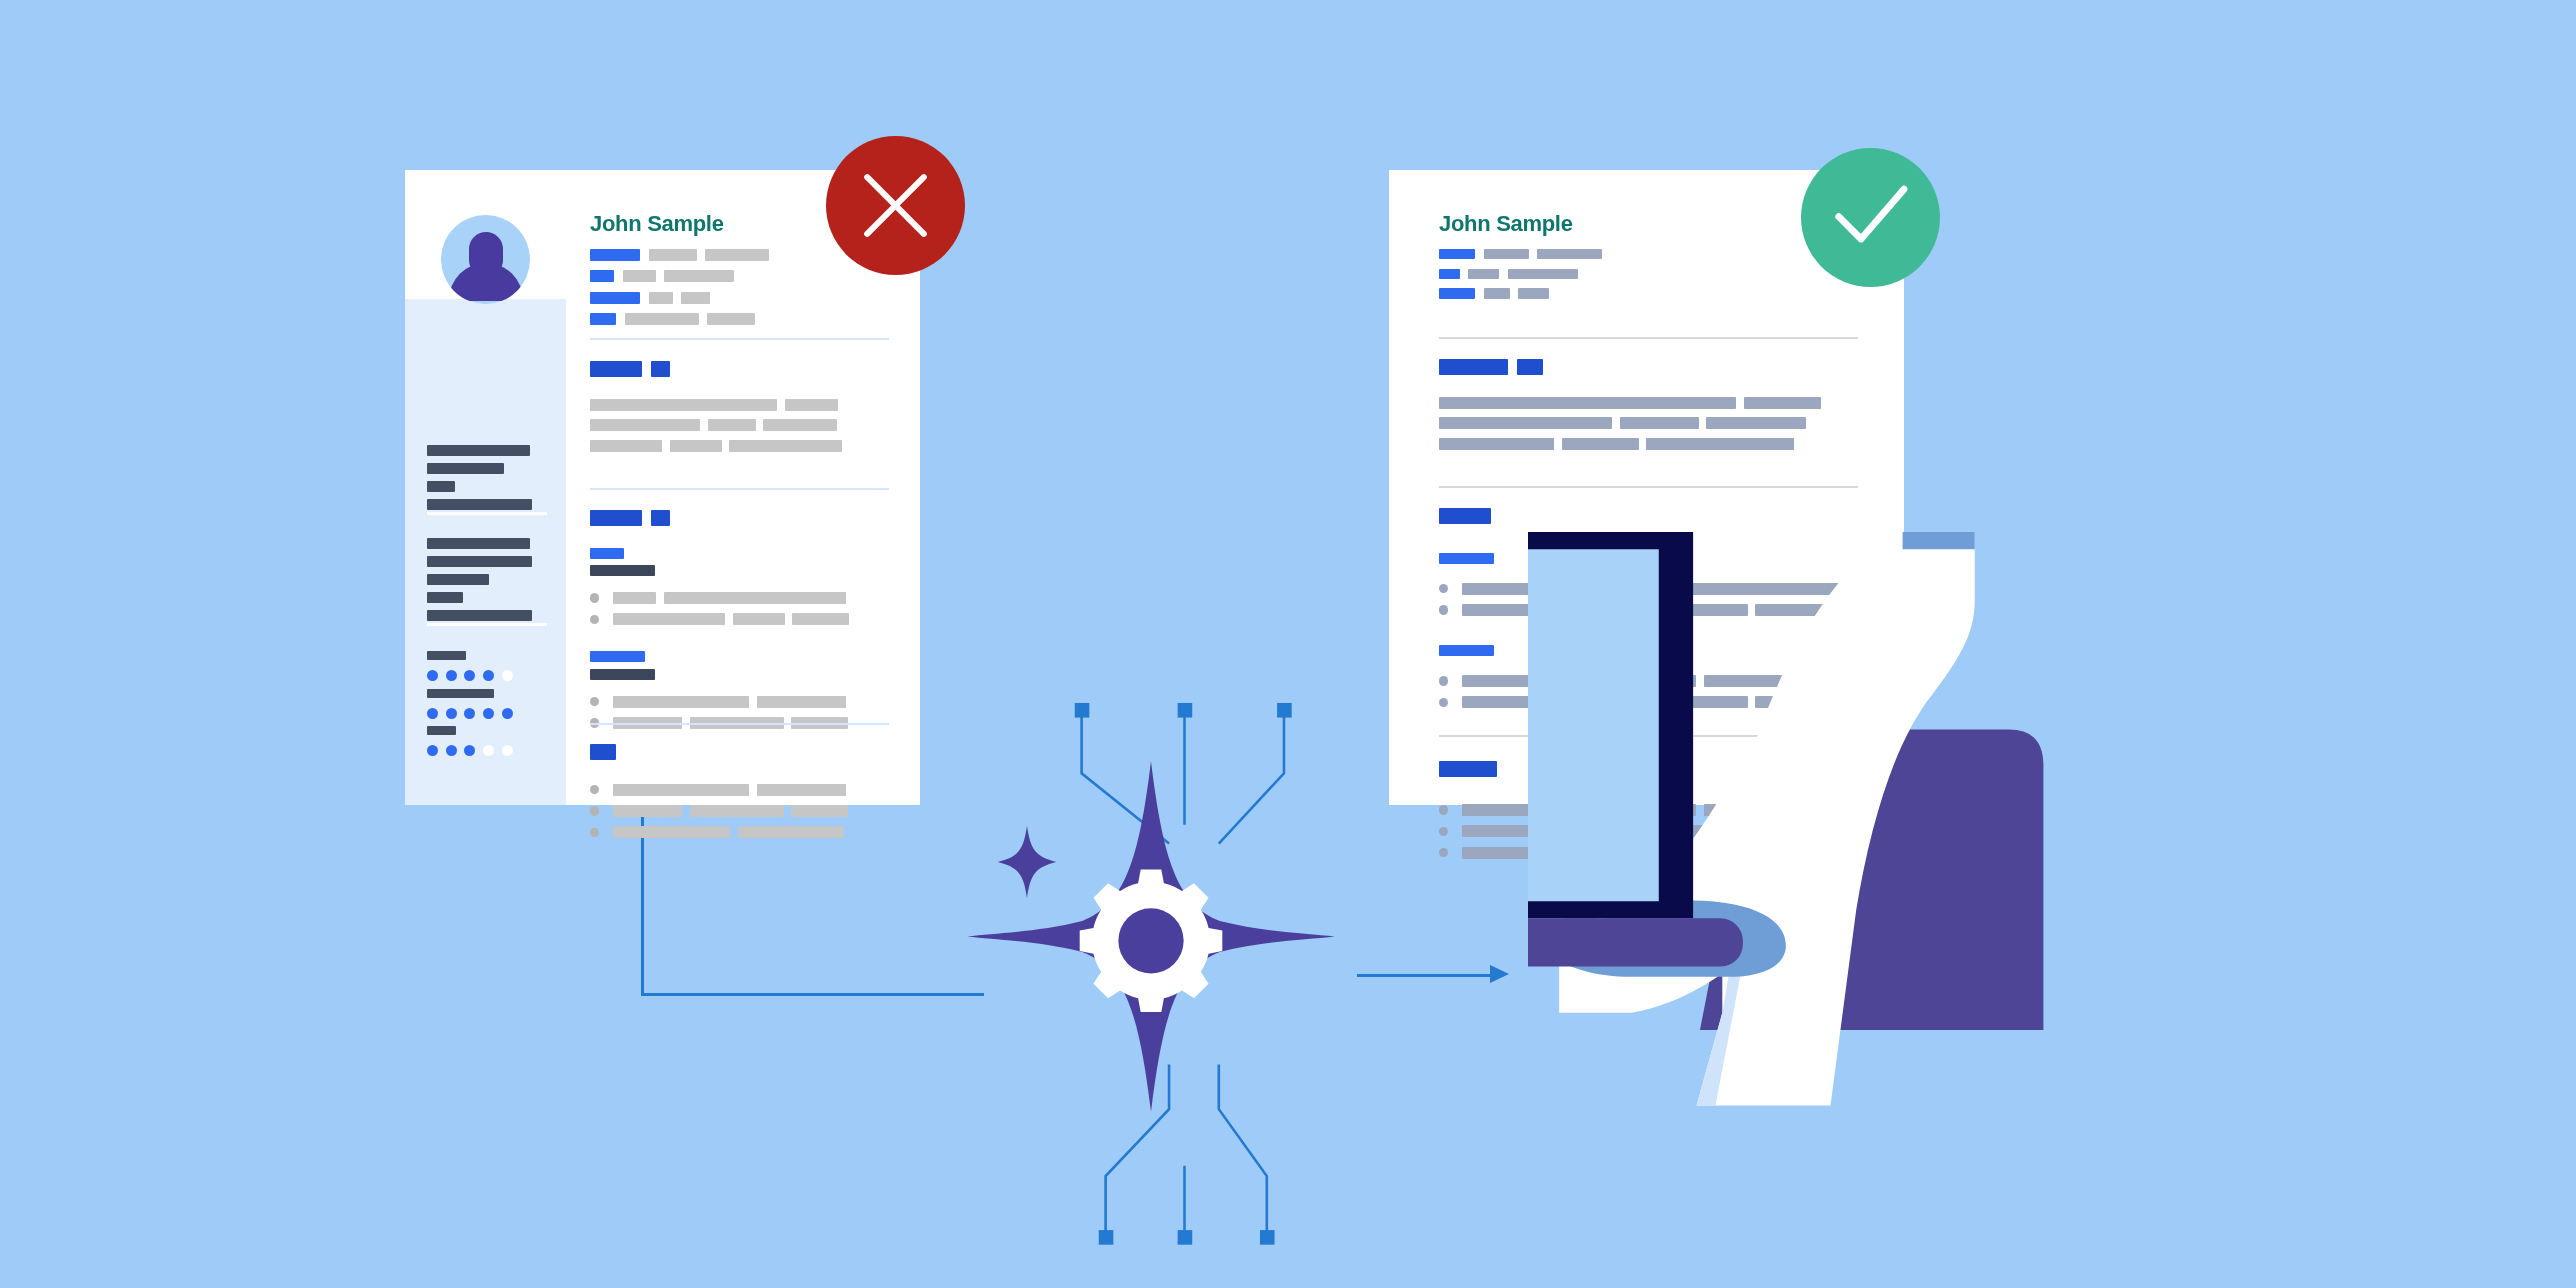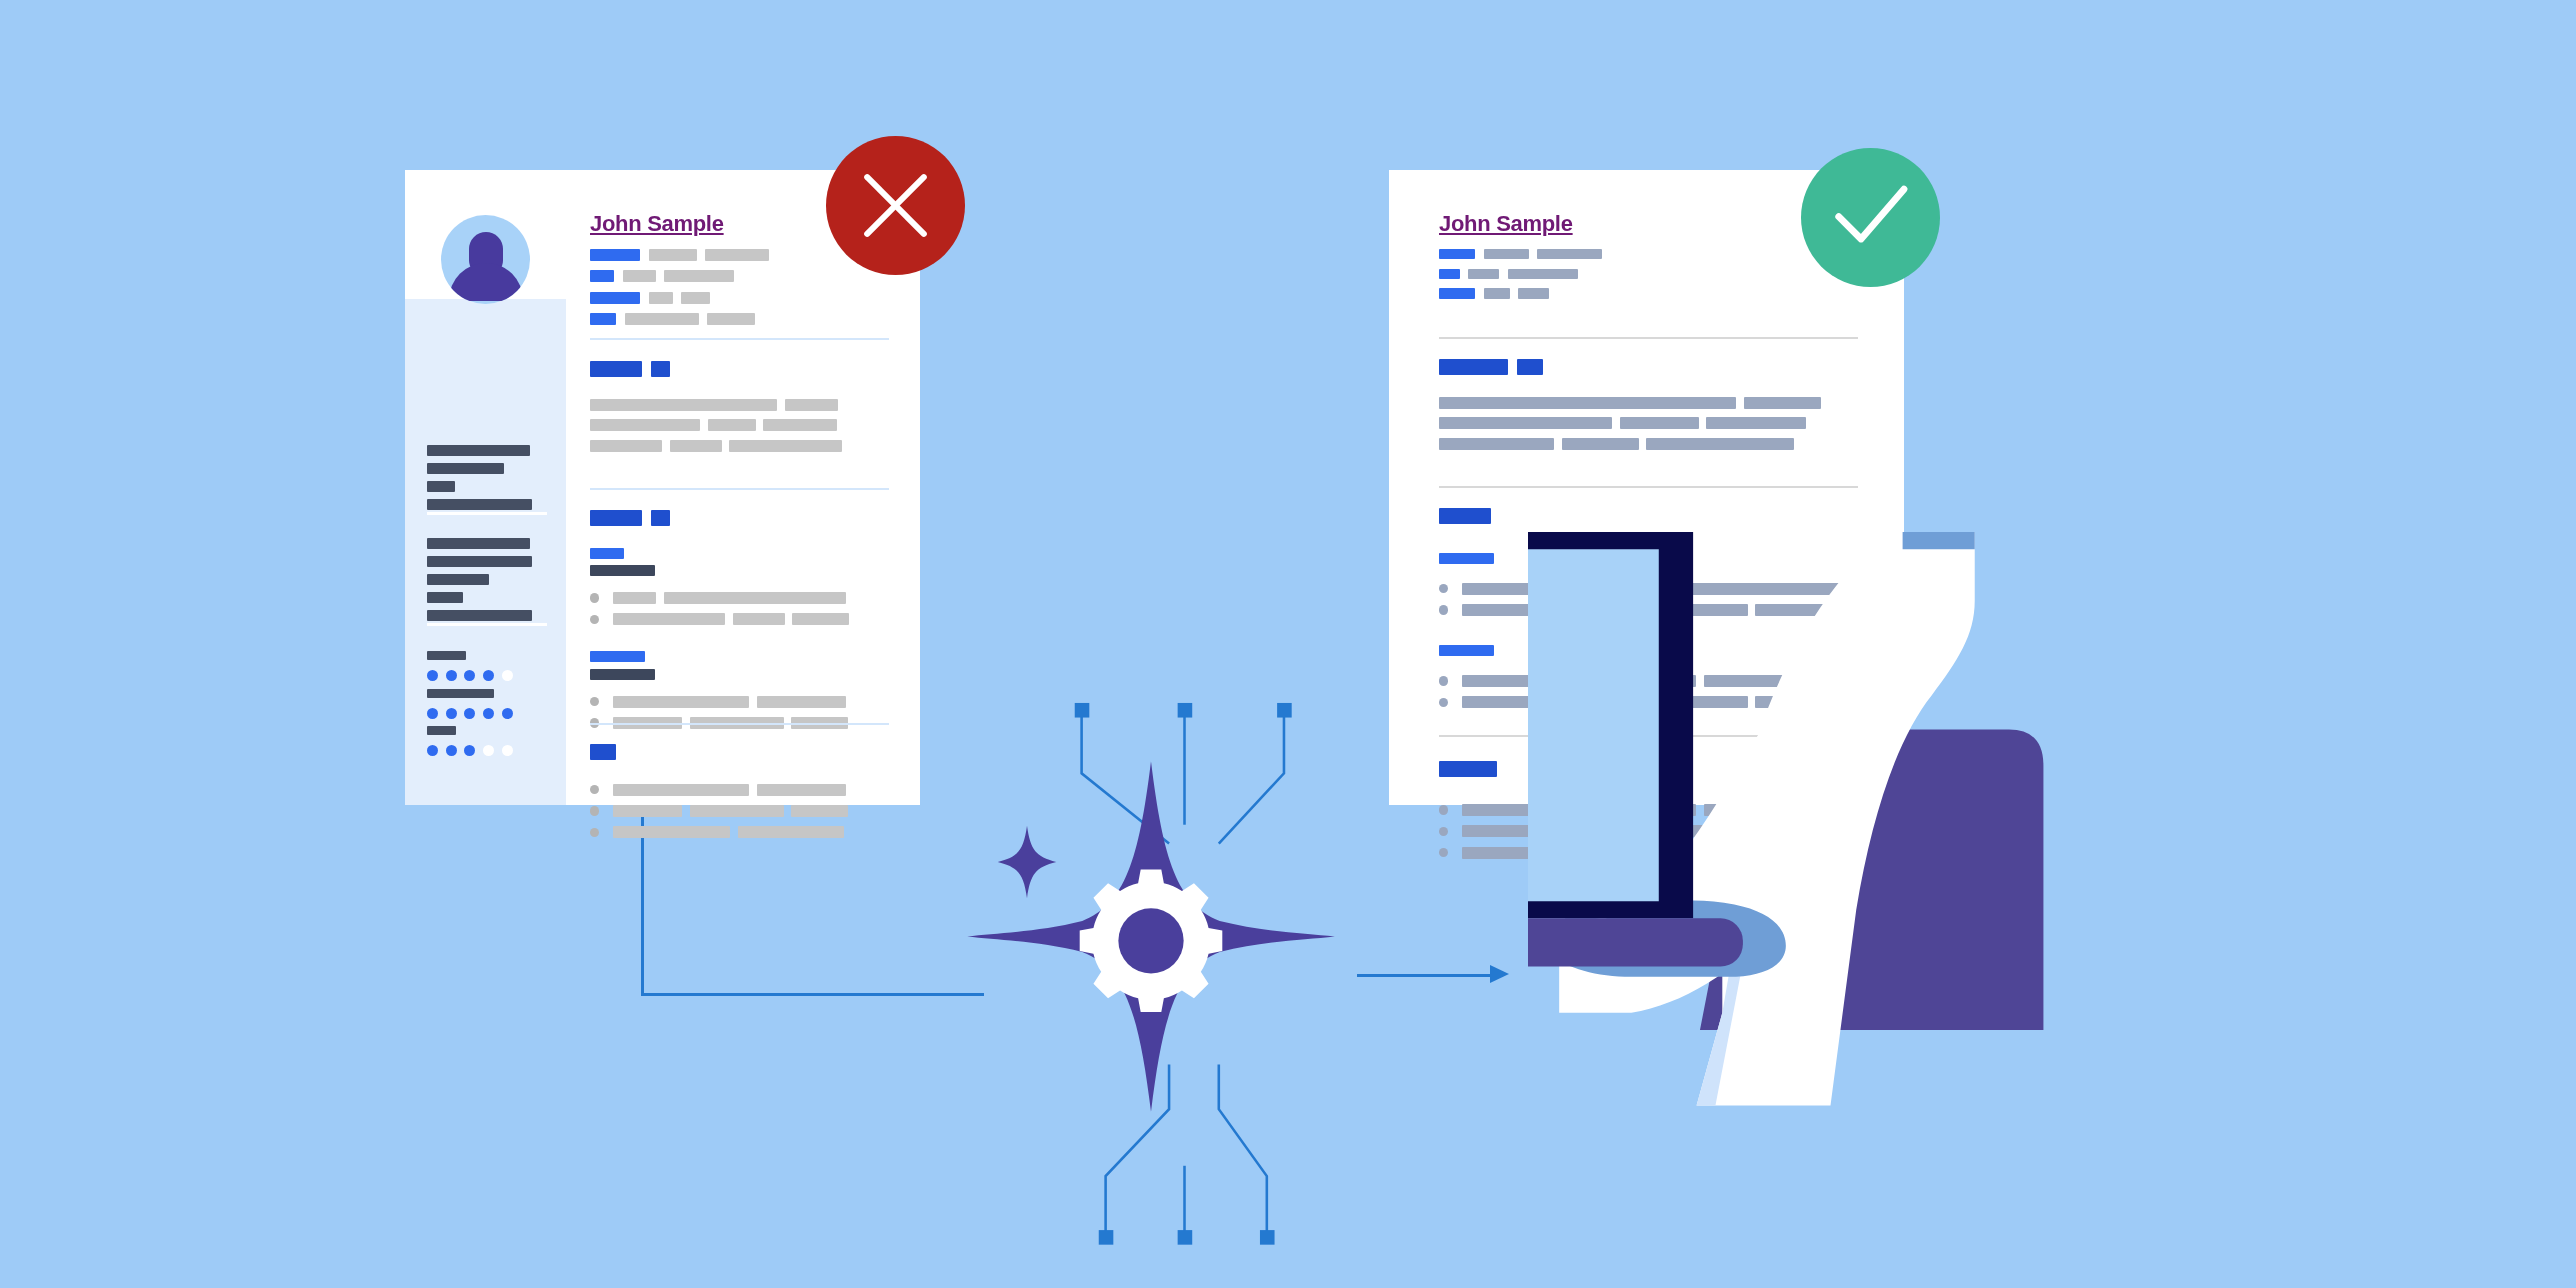--- a/index.html
+++ b/index.html
@@ -54,21 +54,21 @@
 
   .skill { position:absolute; left:22px; width:129px; }
   .skill .lbl { display:block; height:9.4px; background:#454f63; margin-bottom:8.6px; border-radius:0.9px; }
   .dots { line-height:0; }
   .dot { display:inline-block; width:11px; height:11px; border-radius:50%; background:#2f6bf0; margin-right:7.7px; }
   .dot.off { background:#ffffff; }
 
   .main-col { position:absolute; }
   #resume-left .main-col { left:185px; top:0; right:0; }
   .name {
-    font-weight:bold; color:#701a75; letter-spacing:-0.3px;text-decoration:underline;
+    font-weight:bold; color:#0f766e; letter-spacing:-0.3px;
   }
   #resume-left .name { font-size:22px; position:absolute; left:0; top:41px; }
   .contact { position:absolute; left:0; top:79px; }
   .contact .row { margin-bottom:9.4px; }
   .contact .bar { margin-right:8.6px; }
 
   .rule { position:absolute; height:1.7px; }
   #resume-left .rule { background:#d3e6fb; left:185px; width:299px; }
 
   .sec { position:absolute; left:0; width:299px; }

